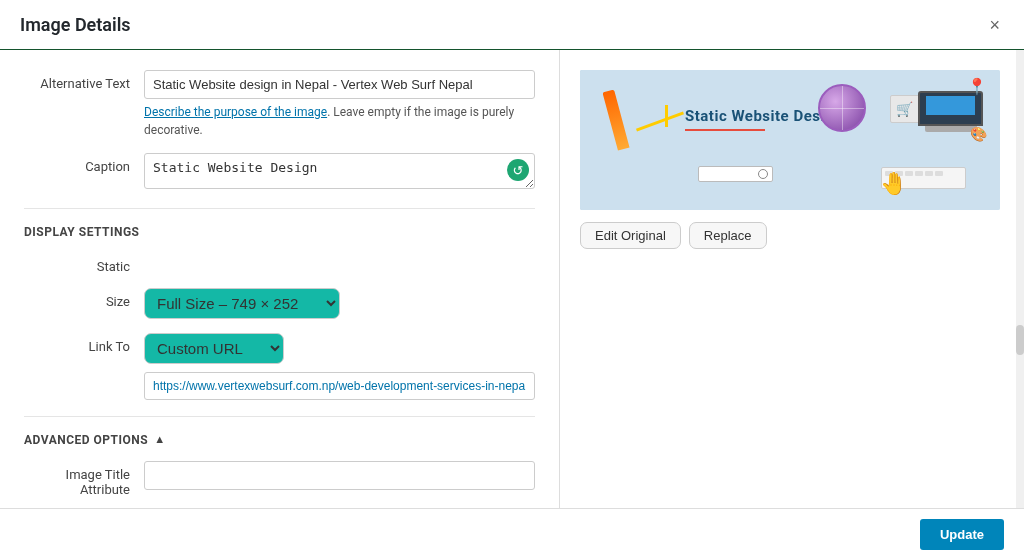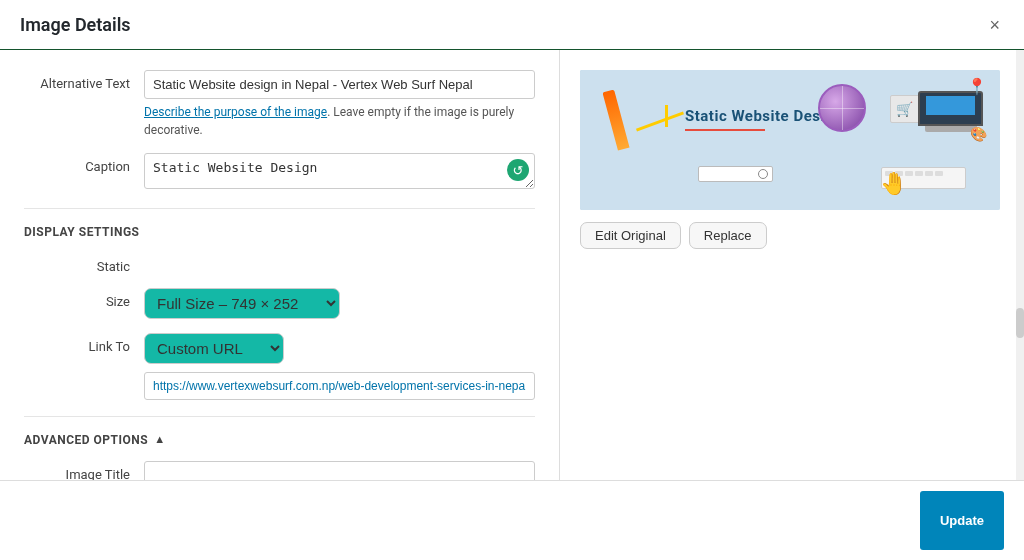--- a/index.html
+++ b/index.html
@@ -234,21 +234,21 @@
       padding: 10px 20px;
       border-top: 1px solid #ddd;
       display: flex;
       justify-content: flex-end;
       background: #fff;
     }
     .btn-update {
       background: #0085ba;
       color: #fff;
       border: none;
-      padding: 22px 20px;
+      padding: 8px 20px;
       border-radius: 3px;
       font-size: 13px;
       font-weight: 600;
       cursor: pointer;
     }
     .scrollbar-indicator {
       position: absolute;
       right: 0;
       top: 0;
       bottom: 0;

